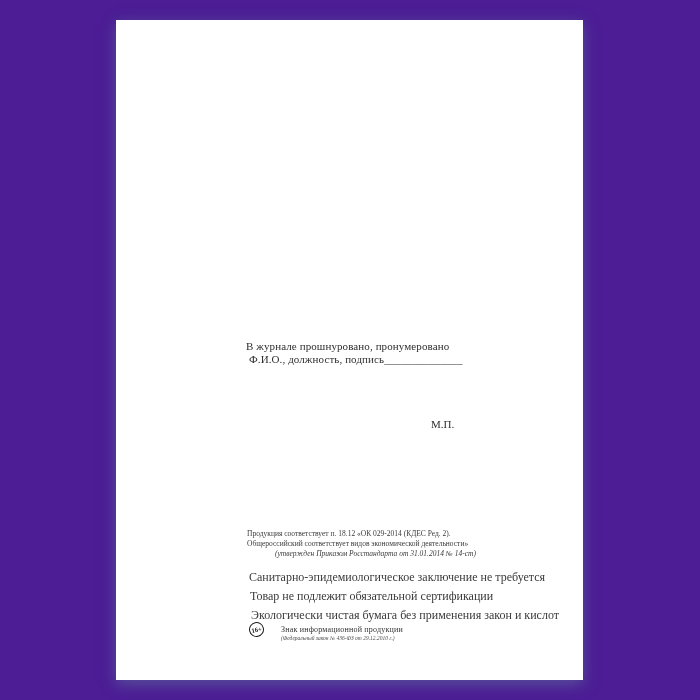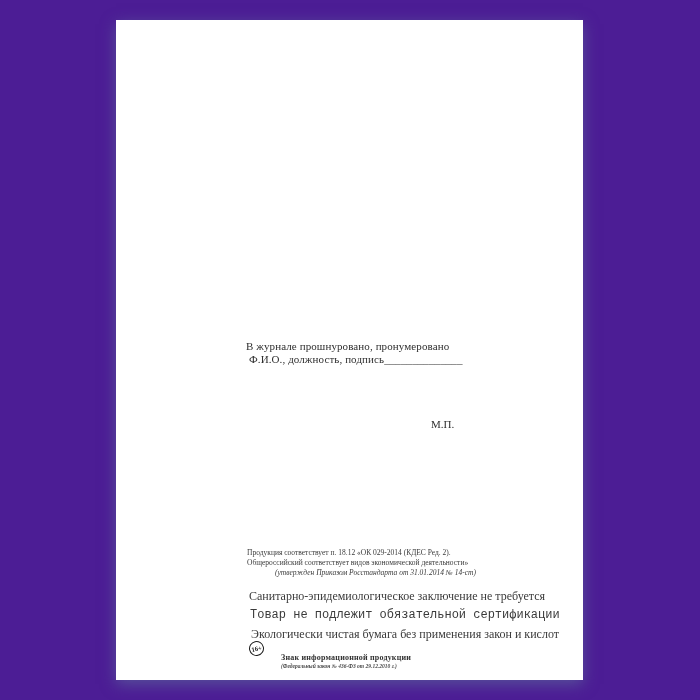--- a/index.html
+++ b/index.html
@@ -39,38 +39,38 @@
   .cert-line4 { padding-left: 3px; }
   .stamp-mark {
     position: absolute;
     left: 315px;
     top: 398px;
     font-size: 11px;
   }
   .compliance {
     position: absolute;
     left: 131px;
-    top: 528px;
+    top: 509px;
     width: 240px;
     white-space: nowrap;
   }
   .std-note {
     font-size: 7.5px;
     line-height: 10px;
     color: #3a3a3a;
   }
   .std-italic { font-style: italic; padding-left: 28px; }
   .note {
     position: absolute;
     left: 0;
     font-size: 12px;
     color: #3a3a3a;
   }
   .note-sanitary { top: 41px; padding-left: 2px; }
-  .note-cert     { top: 60px; padding-left: 3px; font-family: Liberation Mono, monospace; }
+  .note-cert     { top: 60px; padding-left: 3px; }
   .note-eco      { top: 79px; padding-left: 4px; }
   .age-row {
     position: absolute;
     left: 2px;
     top: 93px;
     display: flex;
     align-items: flex-start;
   }
   .age-circle {
     width: 13px;
@@ -81,22 +81,21 @@
     align-items: center;
     justify-content: center;
     font-size: 6.5px;
     font-weight: bold;
     color: #1d1d1d;
     transform: rotate(-12deg);
     flex: 0 0 auto;
   }
   .age-text {
     margin-left: 17px;
-    margin-top: 12px;
-    font-weight: bold;
+    margin-top: 3px;
   }
   .age-label {
     display: block;
     font-size: 8px;
     letter-spacing: 0.2px;
     color: #333333;
   }
   .age-law {
     display: block;
     font-size: 5.5px;

